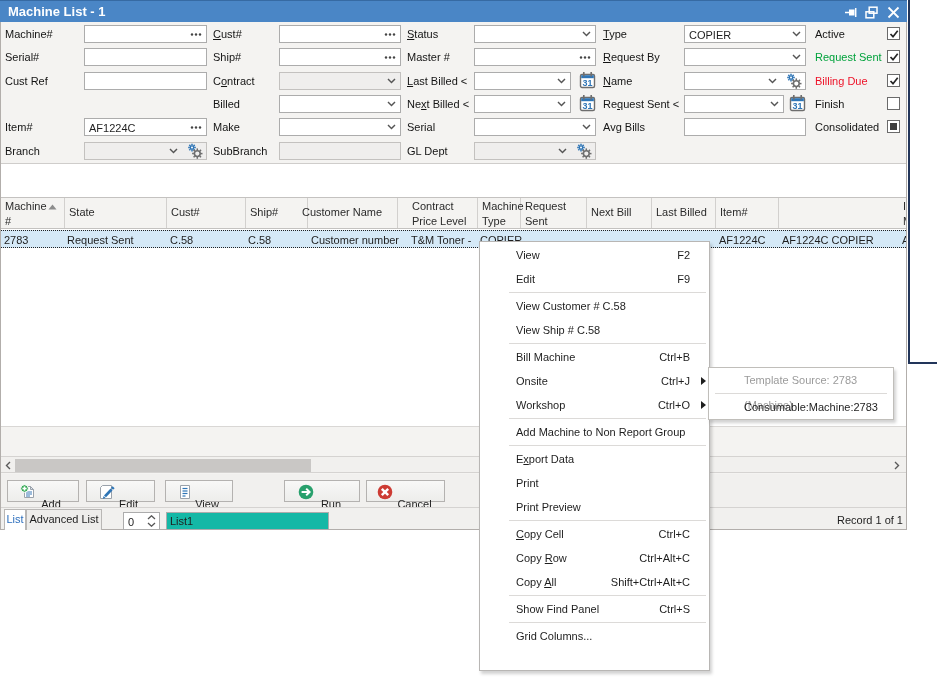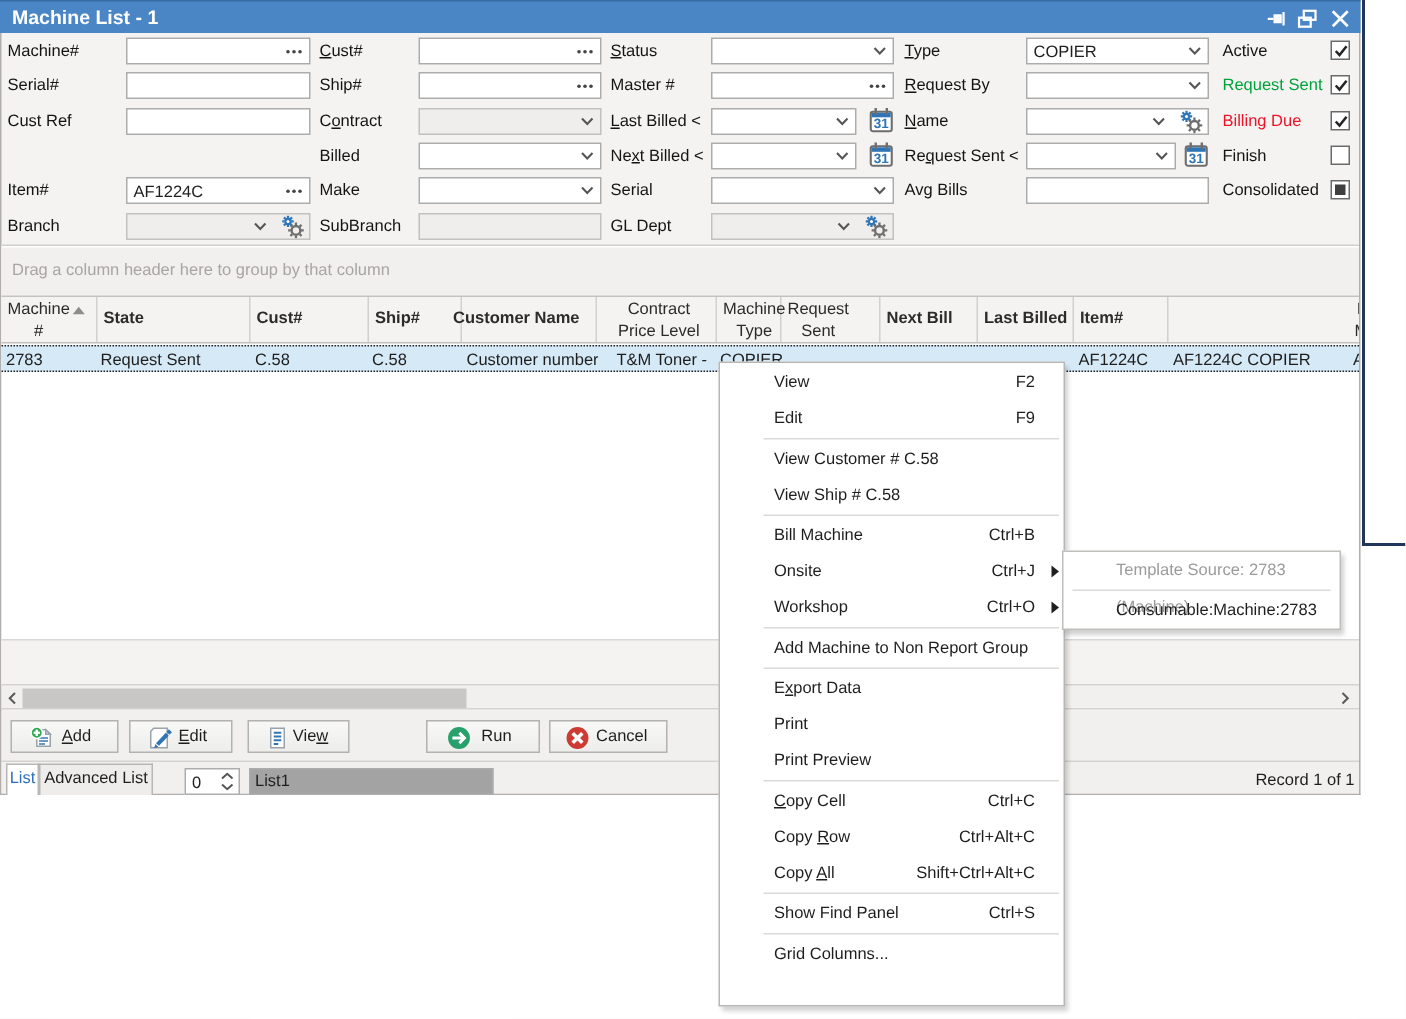--- a/index.html
+++ b/index.html
@@ -25,42 +25,42 @@
 .calbtn { position:absolute; width:17px; height:18px; }
 
 .ckb { position:absolute; width:13px; height:13px; background:#fff; border:1px solid #6a6a6a; }
 .ckb svg { position:absolute; left:0; top:0; }
 .ckb .sq { position:absolute; left:2px; top:2px; width:7px; height:7px; background:#3f3f3f; }
 
 #grid { position:absolute; left:1px; top:163px; width:905px; height:293px; background:#fff; border-top:1px solid #cfcdcb; }
 #groupby { position:absolute; left:0; top:1px; width:905px; height:32px; background:#f1f0ee; color:#a8a5a2; }
 #groupby span { position:absolute; left:7px; top:9px; }
 #hdr { position:absolute; left:0; top:33px; width:905px; height:32px; overflow:hidden; background:#f4f3f1; border-top:1px solid #c4c2c0; border-bottom:1px solid #c4c2c0; }
-.hc { position:absolute; top:0; height:30px; border-right:1px solid #d2d0ce; color:#2b2b2b;text-align:center; }
+.hc { position:absolute; top:0; height:30px; border-right:1px solid #d2d0ce; color:#2b2b2b; }
 .hc div { position:absolute; left:4px; top:1px; line-height:15px; white-space:nowrap; }
-.hc.vc div { top:7px;font-weight:bold; }
+.hc.vc div { top:7px; }
 #row { position:absolute; left:0; top:66px; width:905px; height:18px; overflow:hidden; background:#d5e9f7; border-top:1px dotted #222; border-bottom:1px dotted #222; }
 .dc { position:absolute; top:1px; line-height:16px; white-space:nowrap; overflow:hidden; }
 #gridbottom { position:absolute; left:0; top:262px; width:905px; height:31px; background:#f4f3f1; border-top:1px solid #d9d7d5; }
 
 #hscroll { position:absolute; left:1px; top:456px; width:905px; height:17px; background:#f1f0ee; border-top:1px solid #d5d3d1; border-bottom:1px solid #d5d3d1; }
 #hscroll .thumb { position:absolute; left:14px; top:2px; width:296px; height:13px; background:#c9c7c5; }
 
 #btnbar { position:absolute; left:1px; top:474px; width:905px; height:33px; background:#f1f0ee; }
 .btn { position:absolute; top:6px; height:22px; background:linear-gradient(#f8f8f7,#ededeb); border:1px solid #b4b2b0; text-align:center; color:#1e1e1e; }
-.btn span { position:relative; top:4px; }
+.btn span { position:relative; top:17px; }
 .bicon { position:absolute; left:0; top:0; }
 
 #tabs { position:absolute; left:1px; top:507px; width:905px; height:22px; background:#f1f0ee; border-top:1px solid #d5d3d1; }
 .tab { position:absolute; top:1px; height:21px; border:1px solid #b9b7b5; border-bottom:none; text-align:center; }
 #tab1 { left:3px; width:22px; background:#fff; color:#2d6fbd; }
 #tab2 { left:25px; width:76px; background:#eeedeb; color:#1e1e1e; white-space:nowrap; }
 .tab span { position:relative; top:3px; }
 #spin { position:absolute; left:122px; top:4px; width:37px; height:18px; background:#fff; border:1px solid #acacac; }
-#listname { position:absolute; left:165px; top:4px; width:163px; height:18px; background:#a3a3a3; border:1px solid #acacac; line-height:16px; padding-left:3px; }
+#listname { position:absolute; left:165px; top:4px; width:163px; height:18px; background:#14b8a6; border:1px solid #acacac; line-height:16px; padding-left:3px; }
 #record { position:absolute; right:3px; top:6px; color:#1e1e1e; }
 
 #menu { position:absolute; left:479px; top:241px; width:231px; height:430px; background:#fff; border:1px solid #b8b6b4; box-shadow:2px 3px 3px rgba(0,0,0,0.18); }
 .mi { position:relative; height:24px; line-height:24px; }
 .mi .l { position:absolute; left:36px; }
 .mi .r { position:absolute; right:19px; }
 .mi.hl { background:#d2d0ce; }
 .msep { height:3px; position:relative; }
 .msep div { position:absolute; left:29px; right:3px; top:1px; height:1px; background:#dcdad8; }
 .arrow { position:absolute; right:3px; top:8px; width:0; height:0; border-left:5px solid #1e1e1e; border-top:4px solid transparent; border-bottom:4px solid transparent; }
@@ -356,23 +356,20 @@
             <line x1="3.4" x2="5.2"></line>
             <line x1="-2.5" y1="-2.5" x2="-3.7" y2="-3.7"></line>
             <line x1="2.5" y1="2.5" x2="3.7" y2="3.7"></line>
             <line x1="-2.5" y1="2.5" x2="-3.7" y2="3.7"></line>
             <line x1="2.5" y1="-2.5" x2="3.7" y2="-3.7"></line>
           </g>
         </g>
       </svg>
     </div>
   <div id="grid">
-    <div id="groupby">
-        <span>Drag a column header here to group by that column</span>
-      </div>
     <div id="hdr">
       <div class="hc" style="left:0;width:64px">
           <div>Machine<br>#</div>
           <svg style="position:absolute;left:47px;top:6px" width="9" height="6" viewBox="0 0 9 6">
             <path d="M4.5 0.5 L8.5 5.5 L0.5 5.5 Z" fill="#8c8c8c"></path>
           </svg>
         </div>
       <div class="hc vc" style="left:64px;width:102px">
           <div>State</div>
         </div>

